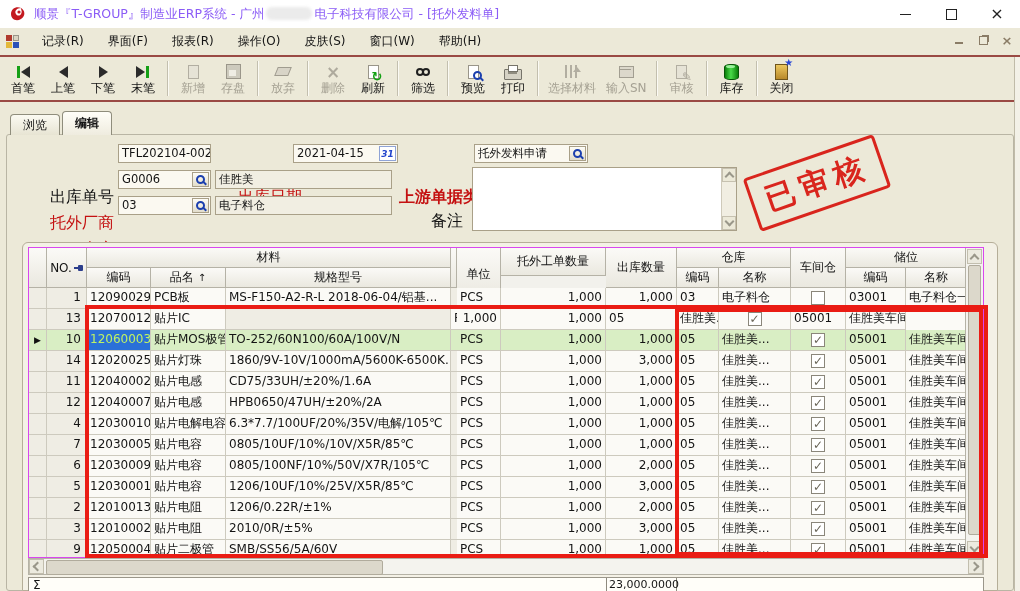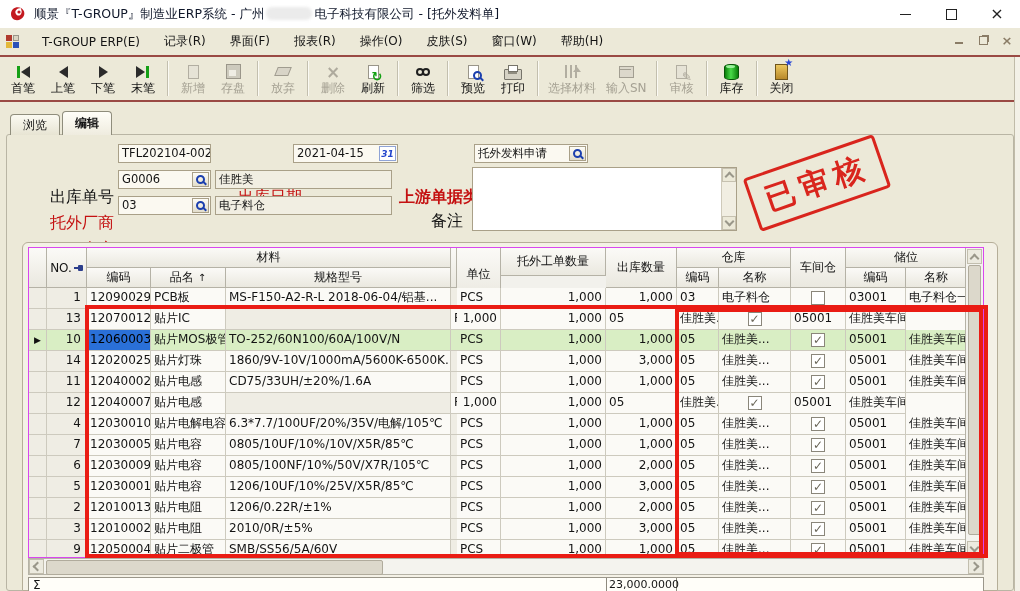--- a/index.html
+++ b/index.html
@@ -2,21 +2,21 @@
 <html><head>
 <meta charset="utf-8">
 <style>
   html,body{margin:0;padding:0;}
   #app{position:relative;width:1020px;height:591px;overflow:hidden;background:#ece9d8;
        font-family:"DejaVu Sans","Liberation Sans",sans-serif;font-size:12px;color:#141414;}
   
   .titlebar{position:absolute;left:0;top:0;width:1020px;height:28px;background:#ffffff;
             display:flex;align-items:center;padding-left:8px;box-sizing:border-box;}
   .applogo{width:20px;height:20px;margin-right:6px;flex:0 0 auto;}
-  .apptitle{font-size:12.5px;color:#0f172a;white-space:nowrap;}
+  .apptitle{font-size:12.5px;color:#8b5cf6;white-space:nowrap;}
   .mask{display:inline-block;width:46px;height:13px;background:#ebebeb;border-radius:6px;
         filter:blur(1.5px);vertical-align:-2px;margin:0 2px;}
   .wbtns{position:absolute;right:0;top:0;height:28px;display:flex;}
   .wbtn{width:46px;height:28px;display:flex;align-items:center;justify-content:center;cursor:default;}
   .glyph-min{width:11px;height:1px;background:#222;display:block;}
   .glyph-max{width:9px;height:9px;border:1px solid #222;display:block;}
   .glyph-x{font-size:16px;line-height:16px;color:#222;}
   
   .menubar{position:absolute;left:0;top:28px;width:1020px;height:29px;background:#ece9d8;
            border-bottom:2px solid #9a4a44;display:flex;align-items:center;box-sizing:border-box;}
@@ -111,21 +111,21 @@
   .pin::after{content:"";position:absolute;left:0;top:3px;width:4px;height:2px;background:#2c3e8c;}
   .gbody{position:absolute;left:0;top:40px;width:938px;}
   .grow{display:grid;grid-template-columns:18px 40px 64px 75px 225px 6px 44px 105px 71px 42px 72px 55px 60px 61px;height:21px;}
   .cell{border-right:1px solid #cdcabe;border-bottom:1px solid #cdcabe;box-sizing:border-box;line-height:19px;
         padding:0 3px;overflow:hidden;white-space:nowrap;font-size:12px;background:#fbfaf6;}
   .c-ind,.c-no,.c-sliver{background:#efede4;}
   .c-ind{display:flex;align-items:center;justify-content:center;padding:0;}
   .num{text-align:right;}
   .c-no{text-align:right;padding-right:5px;}
   .grow.sel .cell{background:#d9eec4;}
-  .grow.sel .c-code{background:#2a70d8;color:#000000;}
+  .grow.sel .c-code{background:#2a70d8;color:#bef264;}
   .grow.sel .c-ind::after{content:"▶";font-size:9px;color:#111;}
   .cb{display:block;margin:3px auto 0;width:12px;height:12px;background:#fff;border:1px solid #8a867a;position:relative;box-sizing:content-box;}
   .cb.on::after{content:"✓";position:absolute;left:1px;top:-3px;font-size:12px;color:#686456;font-weight:bold;}
   .c-ws{display:flex;align-items:flex-start;justify-content:center;padding:0;}
   
   .vscroll{position:absolute;right:0;top:0;width:18px;height:309px;background:#f4f3ee;border-left:1px solid #b5b2a6;box-sizing:border-box;}
   .sbtn{position:absolute;left:1px;width:15px;height:15px;background:#eceadf;border:1px solid #c2beae;
         display:flex;align-items:center;justify-content:center;box-sizing:border-box;}
   .vthumb{position:absolute;left:2px;right:2px;top:17px;height:268px;background:#dcd8cb;border:1px solid #b0ab9c;border-radius:2px;}
   .hscroll{position:absolute;left:28px;top:558px;width:956px;height:17px;background:#f4f3ee;border:1px solid #b5b2a6;box-sizing:border-box;}
@@ -168,21 +168,20 @@
     </div>
   </div>
 
   <div class="menubar">
     <span class="menuicon">
         <i class="mi1"></i>
         <i class="mi2"></i>
         <i class="mi3"></i>
         <i class="mi4"></i>
       </span>
-    <span class="menuitem">T-GROUP ERP(E)</span>
     <span class="menuitem">记录(R)</span>
     <span class="menuitem">界面(F)</span>
     <span class="menuitem">报表(R)</span>
     <span class="menuitem">操作(O)</span>
     <span class="menuitem">皮肤(S)</span>
     <span class="menuitem">窗口(W)</span>
     <span class="menuitem">帮助(H)</span>
     <div class="mdibtns">
       <span class="mdib">
           <i class="glyph-mmin"></i>
@@ -483,20 +482,21 @@
             <i class="cb on"></i>
           </span>
     <span class="cell c-loccode">05001</span>
     <span class="cell c-locname">佳胜美车间仓</span>
   </div>
         <div class="grow">
     <span class="cell c-ind"></span>
     <span class="cell c-no">12</span>
     <span class="cell c-code">12040007</span>
     <span class="cell c-name">贴片电感</span>
+    <span class="cell c-spec">HPB0650/47UH/±20%/2A</span>
     <span class="cell c-sliver"></span>
     <span class="cell c-unit">PCS</span>
     <span class="cell c-woqty num">1,000</span>
     <span class="cell c-outqty num">1,000</span>
     <span class="cell c-whcode">05</span>
     <span class="cell c-whname">佳胜美...</span>
     <span class="cell c-ws">
             <i class="cb on"></i>
           </span>
     <span class="cell c-loccode">05001</span>

